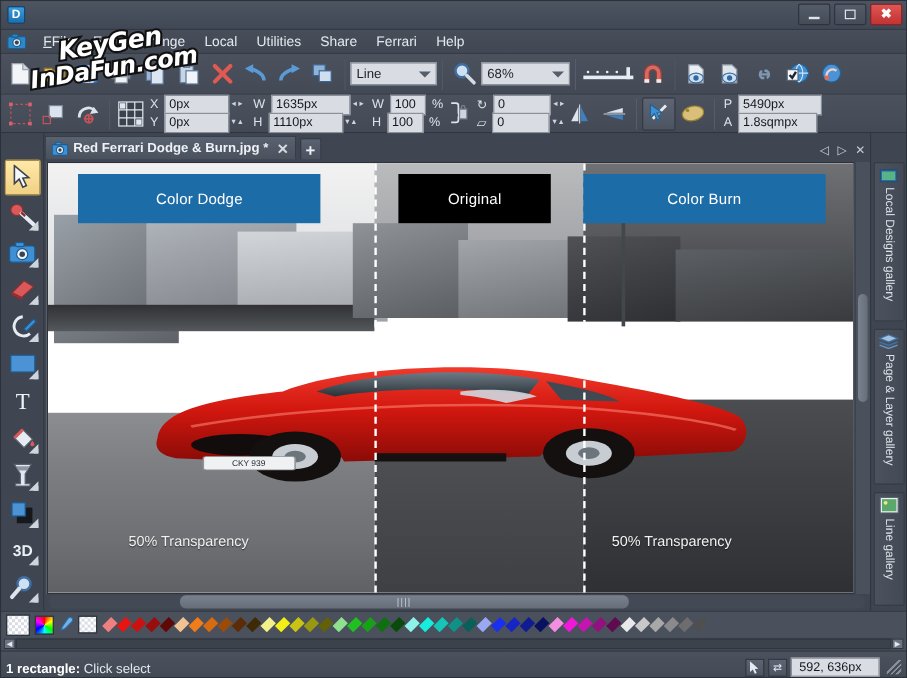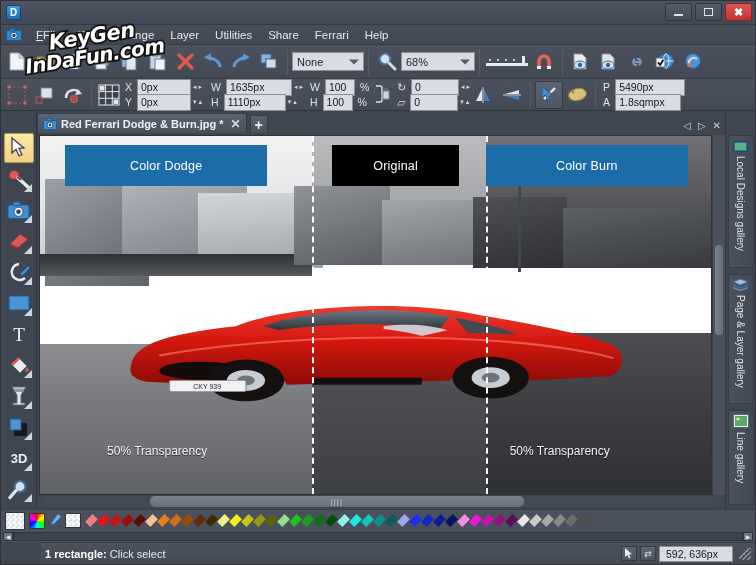--- a/index.html
+++ b/index.html
@@ -274,23 +274,23 @@
   }
   .pal-scroll-row { height: 11px; flex:0 0 11px; display:flex; align-items:center;
     background:#4a515d; padding: 0 2px 1px 2px; }
   .pal-track { flex:1 1 auto; height:9px; background:#3b424c; border:1px solid #2f353f;}
   .pal-arrow { width:10px;height:9px;background:#6c7481;border:1px solid #2f353f;
     display:flex;align-items:center;justify-content:center;color:#e6eaef;font-size:6px;}
 
   
   .statusbar {
     height: 22px; flex: 0 0 22px;
-    display:flex; align-items:center;
+    display:flex; align-items:flex-end;
     background: linear-gradient(180deg,#4b525e,#434a56);
-    border-top: 1px solid #373d47; padding: 0 4px; margin-left: 40px;
+    border-top: 1px solid #373d47; padding: 0 4px;
   }
   .status-text { font-size: 11px; color:#e4e8ee; }
   .status-text b { color:#ffffff; }
   .status-right { margin-left:auto; display:flex; align-items:center; gap:3px; }
   .coordbox {
     background:#d9dde3; border:1px solid #8a9099; height:16px;
     display:flex;align-items:center;padding:0 6px; font-size:10.5px;color:#131820;
     min-width: 74px;
   }
   .grip-corner {
@@ -343,21 +343,21 @@
       <svg width="16" height="13" viewBox="0 0 16 13">
           <rect x="0.5" y="2.5" width="15" height="10" rx="1.5" fill="#2f86c9" stroke="#17608f"></rect>
           <rect x="4" y="0.5" width="5" height="2.5" rx="0.8" fill="#2f86c9" stroke="#17608f"></rect>
           <circle cx="8" cy="7.5" r="3.3" fill="#e7eef5" stroke="#17608f"></circle>
           <circle cx="8" cy="7.5" r="1.7" fill="#3a4450"></circle>
         </svg>
     </div>
     <div class="menu-item"><span class="u">F</span><span style="margin-left:-7px;padding-left:7px">File</span></div>
     <div class="menu-item"><span>Edit</span></div>
     <div class="menu-item"><span>Arrange</span></div>
-    <div class="menu-item"><span>Layer</span></div>
+    <div class="menu-item"><span>Local</span></div>
     <div class="menu-item"><span>Utilities</span></div>
     <div class="menu-item"><span>Share</span></div>
     <div class="menu-item"><span>Ferrari</span></div>
     <div class="menu-item"><span>Help</span></div>
   </div>
 
   <div class="toolbar1">
     <div class="tb-btn">
       <svg width="16" height="19" viewBox="0 0 16 19">
           <path d="M1 1h9l5 5v12H1z" fill="#f2f4f7" stroke="#9aa2ad"></path>
@@ -414,21 +414,21 @@
         </svg>
     </div>
     <div class="tb-btn">
       <svg width="18" height="17" viewBox="0 0 18 17">
           <rect x="1" y="1" width="10" height="9" fill="#8fb2d8" stroke="#3d6491"></rect>
           <rect x="6" y="6" width="10" height="9" fill="#cfdff0" stroke="#3d6491"></rect>
         </svg>
     </div>
     <div class="sep-v"></div>
     <div class="combo" style="width:72px;">
-      <span>None</span>
+      <span>Line</span>
       <span class="caret"></span>
     </div>
     <div class="sep-v"></div>
     <div class="tb-btn">
       <svg width="20" height="19" viewBox="0 0 20 19">
           <circle cx="8" cy="7" r="5.4" fill="#cfe0f2" stroke="#3f6f9e" stroke-width="2"></circle>
           <path d="M12 11 L18 17" stroke="#d5dbe3" stroke-width="3" stroke-linecap="round"></path>
         </svg>
     </div>
     <div class="combo" style="width:74px;">

